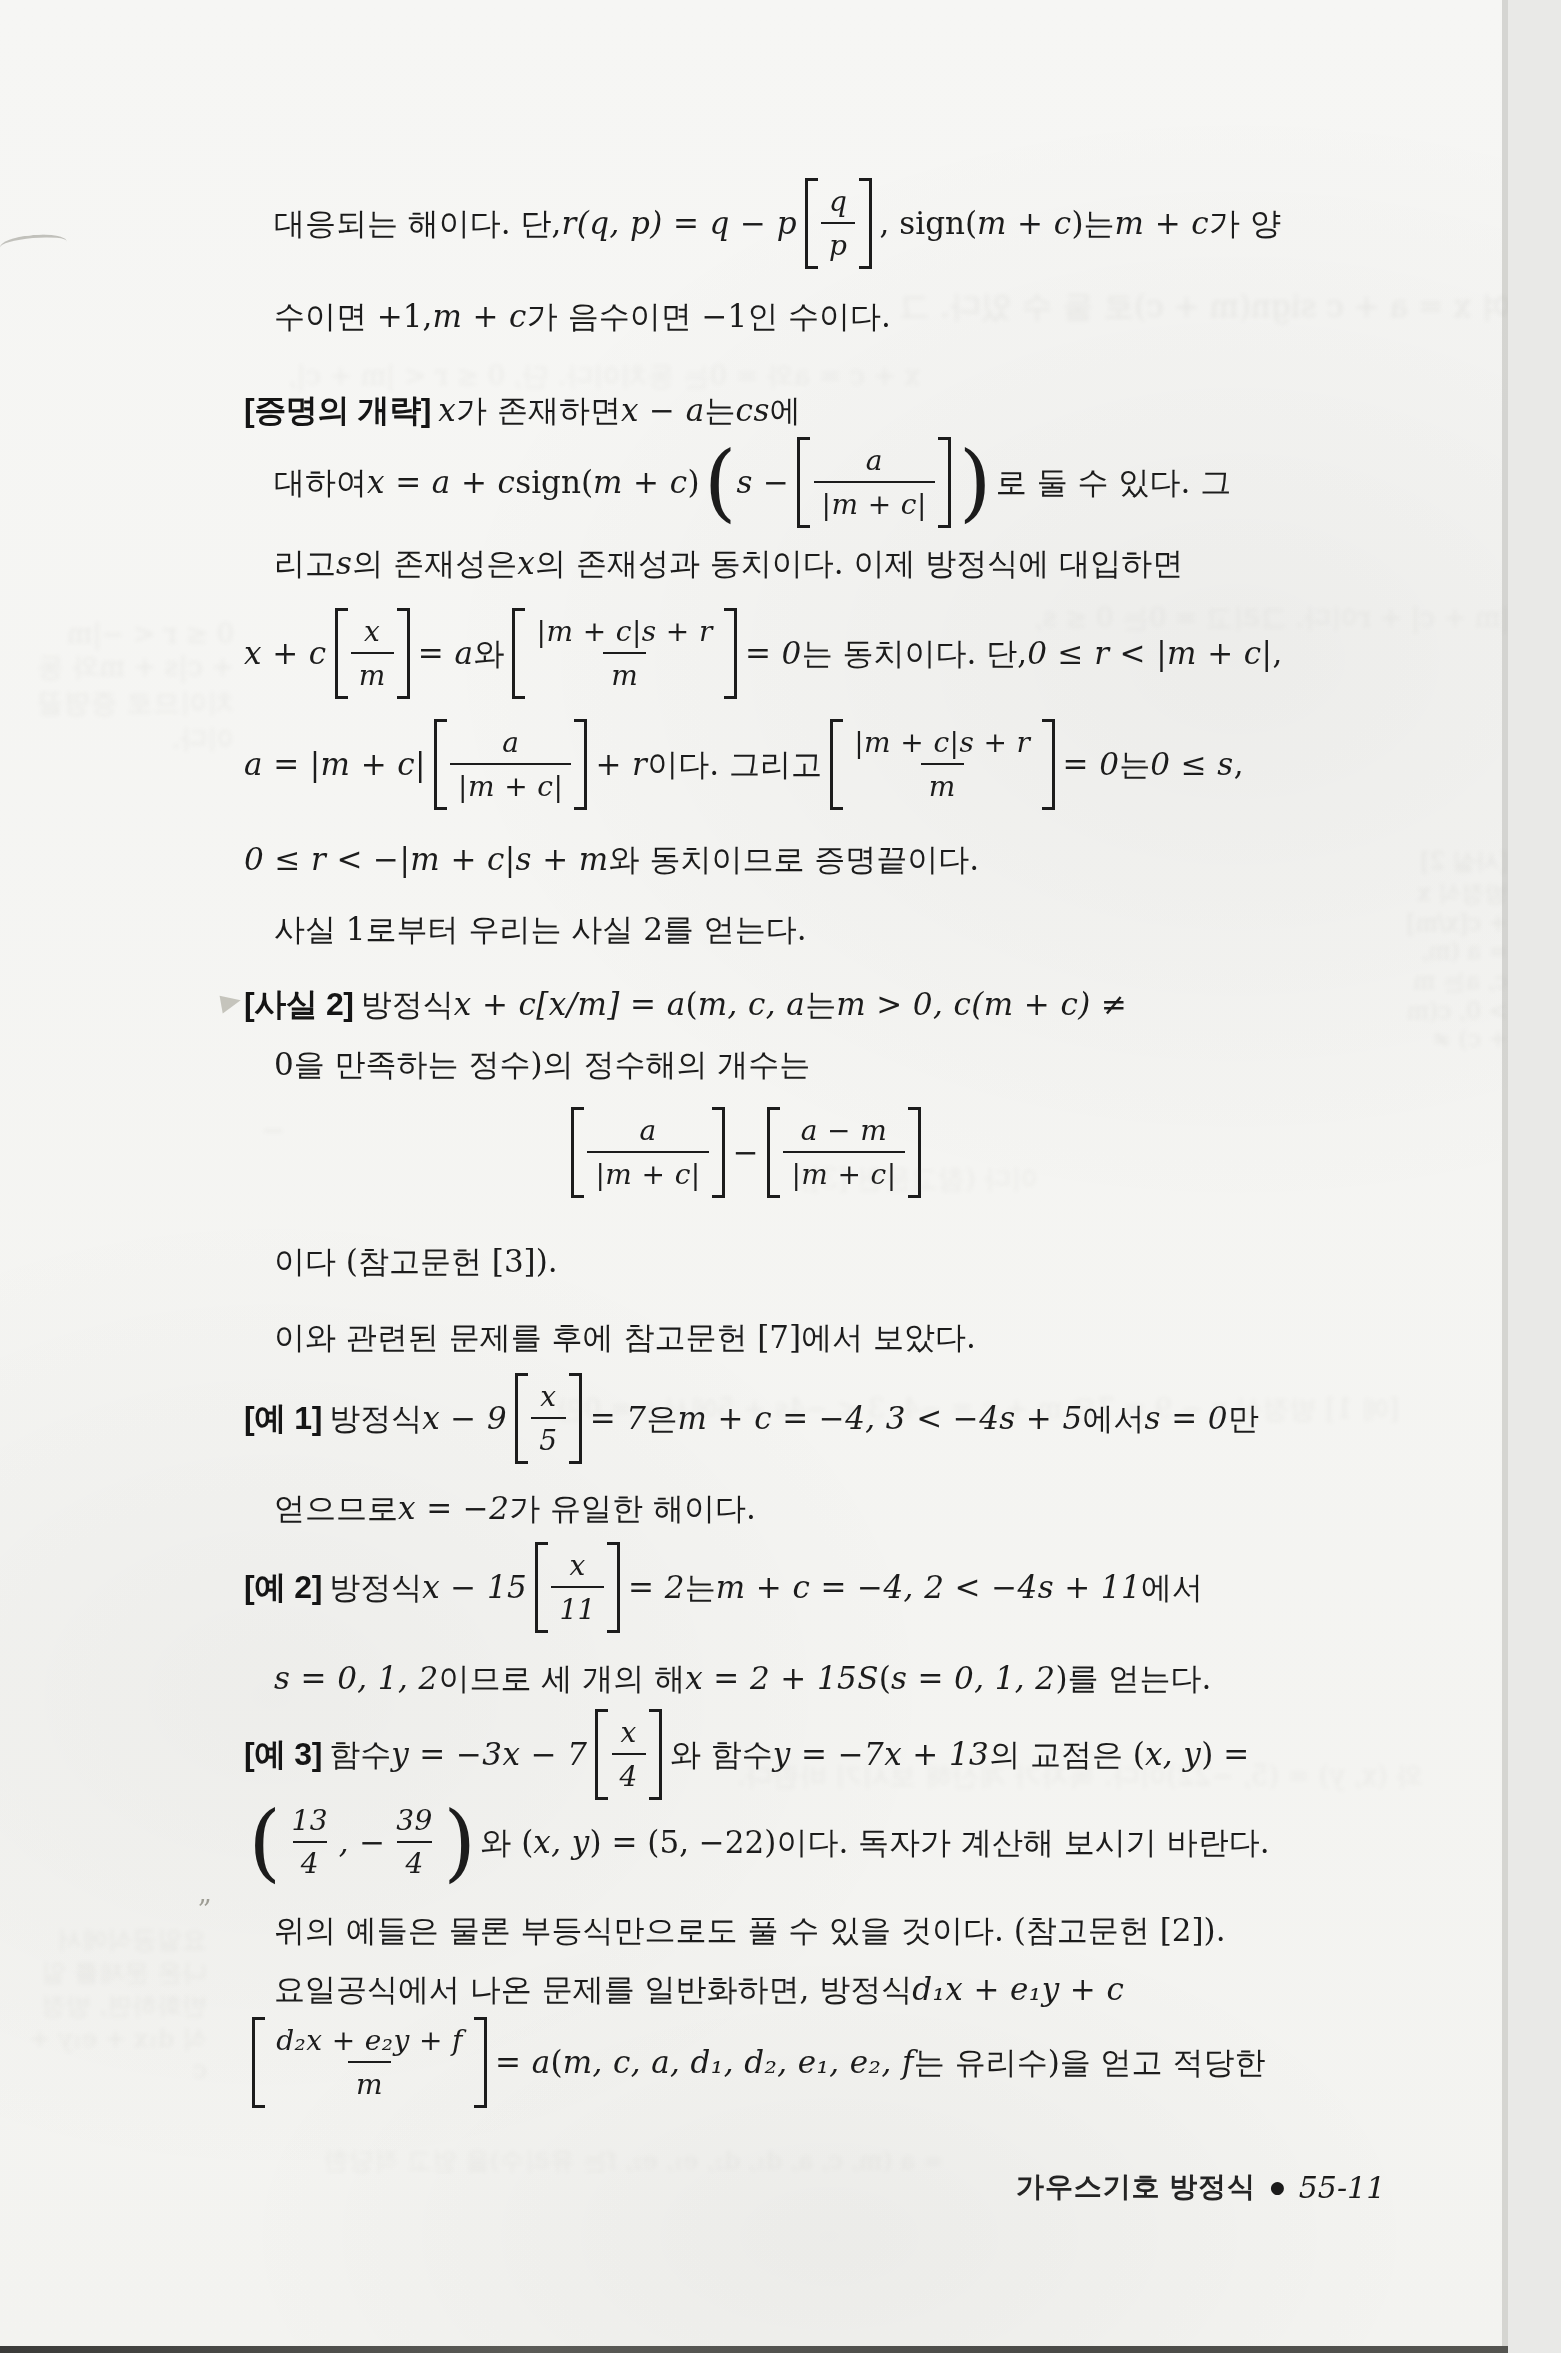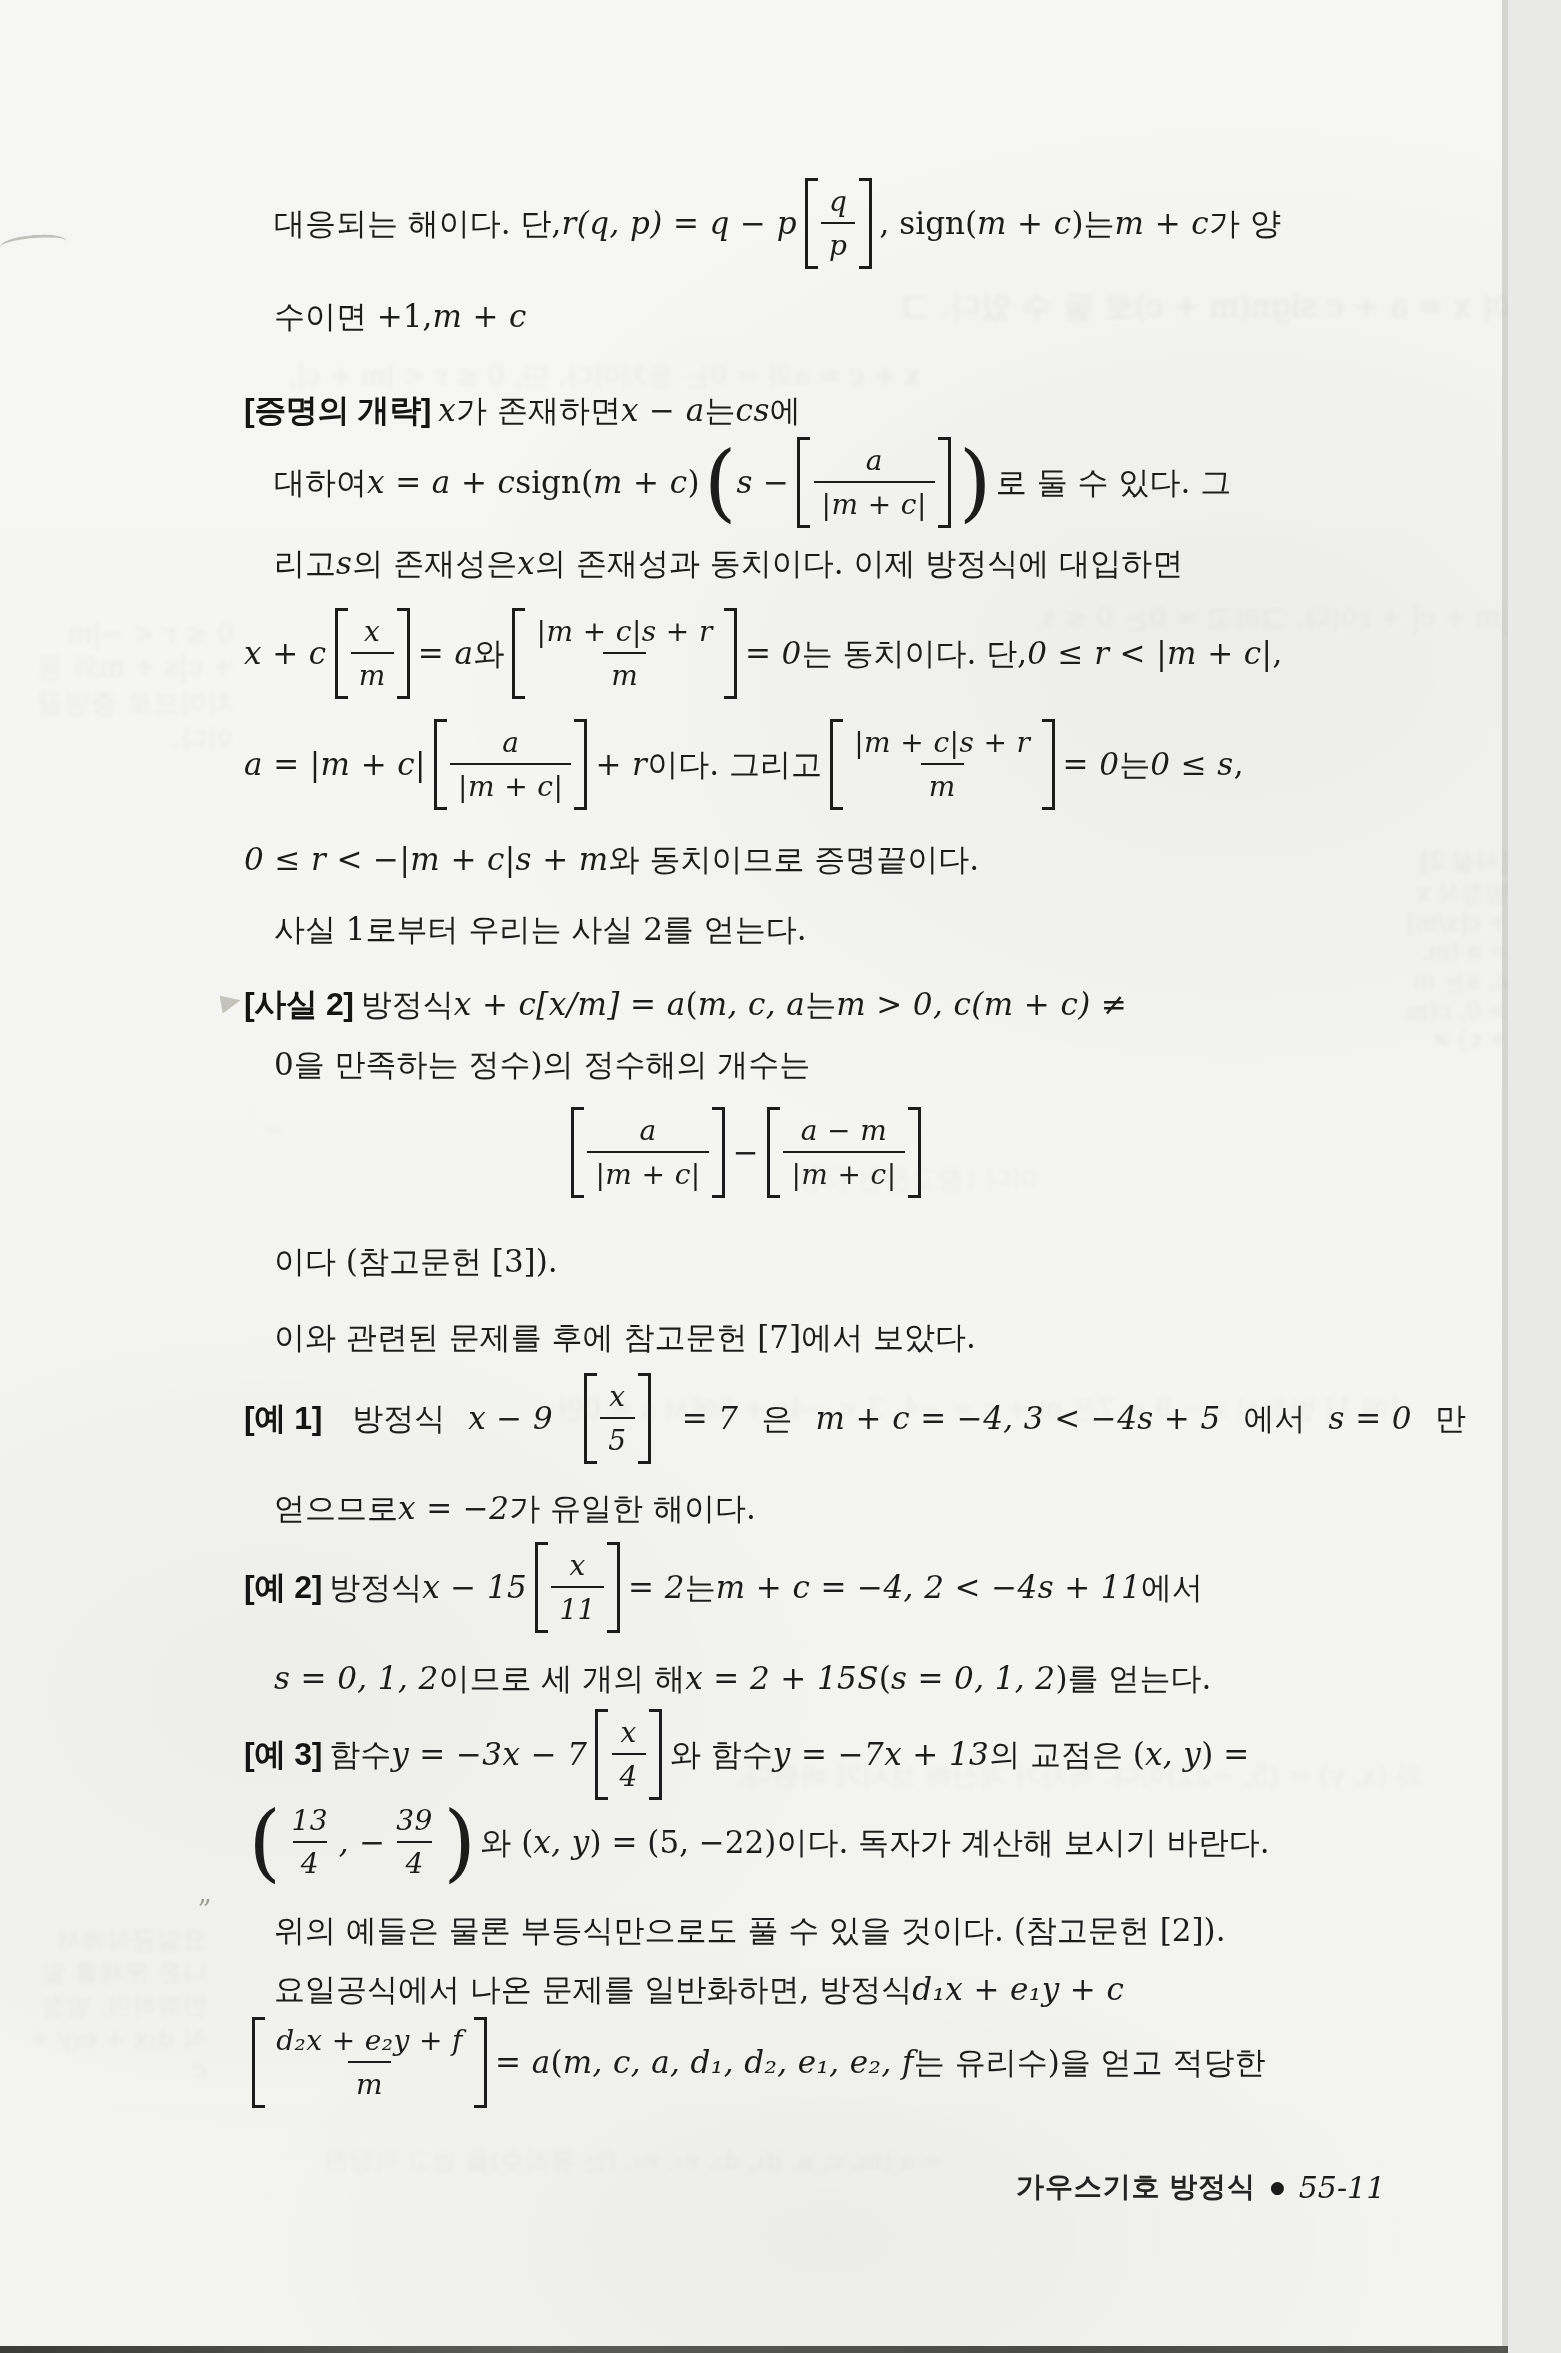--- a/index.html
+++ b/index.html
@@ -34,21 +34,21 @@
   .paren .pinner{display:inline-flex;align-items:center;}
   .pg{font-style:normal;font-weight:300;font-size:83px;line-height:.85;
       font-family:"DejaVu Serif",serif;transform:scaleY(1.02);color:#1c1c1c;}
   
   .ind{left:274px;}
   .flush{left:244px;}
   .disp{left:0;width:1492px;justify-content:center;}
   
   .p1{top:178px;}.p2{top:293px;}.p3{top:386px;}.p4{top:437px;}.p5{top:540px;}
   .p6{top:608px;}.p7{top:719px;}.p8{top:836px;}.p9{top:906px;}.p10{top:980px;}
-  .p11{top:1041px;}.p12{top:1107px;}.p13{top:1238px;}.p14{top:1314px;}.p15{top:1373px;gap:23px;}
+  .p11{top:1041px;}.p12{top:1107px;}.p13{top:1238px;}.p14{top:1314px;}.p15{top:1373px;}
   .p16{top:1485px;}.p17{top:1542px;}.p18{top:1655px;}.p19{top:1709px;}.p20{top:1803px;}
   .p21{top:1907px;}.p22{top:1966px;}.p23{top:2017px;}
   
   .footer{position:absolute;top:2168px;left:1016px;display:flex;align-items:center;gap:14px;}
   .footer .ft{font-family:"Liberation Sans",sans-serif;font-weight:700;font-size:28px;
               letter-spacing:0.9px;color:#242424;}
   .footer .fb{font-size:17px;color:#1c1c1c;}
   .footer .fp{font-family:"DejaVu Serif",serif;font-style:italic;font-size:30px;color:#1c1c1c;}
   
   .tri{position:absolute;left:221px;top:994px;width:0;height:0;
@@ -85,20 +85,21 @@
         </span>
         <span class="t">, sign(</span>
         <span class="m">m + c</span>
         <span class="t">)는 </span>
         <span class="m">m + c</span>
         <span class="t">가 양</span>
       </div>
       <div class="ln p2 ind">
         <span class="t">수이면 +1, </span>
         <span class="m">m + c</span>
+        <span class="t">가 음수이면 −1인 수이다.</span>
       </div>
       <div class="ln p3 flush">
         <span class="b">[증명의 개략]</span>
         <span class="m">x</span>
         <span class="t">가 존재하면 </span>
         <span class="m">x − a</span>
         <span class="t">는 </span>
         <span class="m">c</span>
         <span class="m">s</span>
         <span class="t">에</span>

